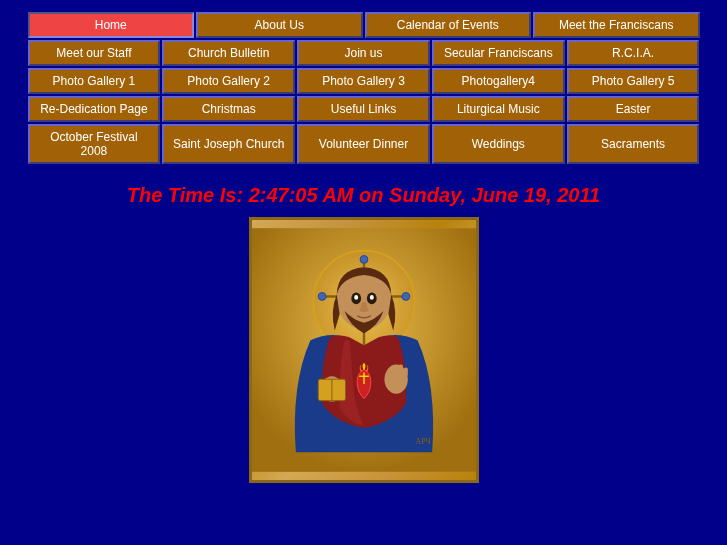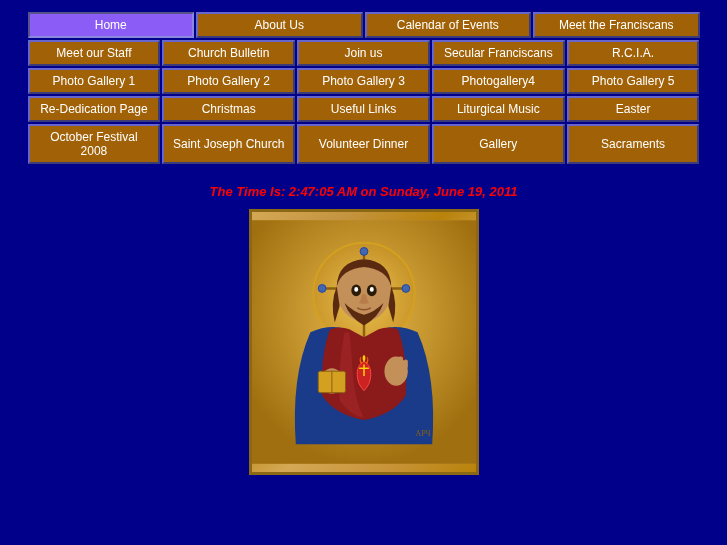--- a/index.html
+++ b/index.html
@@ -48,29 +48,29 @@
       font-size: 12px;
       font-weight: normal;
       cursor: pointer;
       text-align: center;
       min-width: 100px;
       flex: 1;
       font-family: Arial, sans-serif;
     }
 
     .nav-btn.home-active {
-      background-color: #8b5cf6;
+      background-color: #ef4444;
       border: 2px inset #8888DD;
     }
 
     .time-display {
       text-align: center;
       color: #FF0000;
       font-style: italic;
-      font-size: 13px;
+      font-size: 20px;
       font-weight: bold;
       margin: 14px 0 10px 0;
       font-family: Arial, sans-serif;
     }
 
     .image-container {
       display: flex;
       justify-content: center;
       margin-top: 8px;
     }
@@ -122,21 +122,21 @@
       <button class="nav-btn">Re-Dedication Page</button>
       <button class="nav-btn">Christmas</button>
       <button class="nav-btn">Useful Links</button>
       <button class="nav-btn">Liturgical Music</button>
       <button class="nav-btn">Easter</button>
     </div>
     <div class="nav-row">
       <button class="nav-btn">October Festival  2008</button>
       <button class="nav-btn">Saint Joseph Church</button>
       <button class="nav-btn">Volunteer Dinner</button>
-      <button class="nav-btn">Gallery</button>
+      <button class="nav-btn">Weddings</button>
       <button class="nav-btn">Sacraments</button>
     </div>
   </div>
 
 <div class="time-display">The Time Is: 2:47:05 AM on Sunday, June 19, 2011</div>
 
 <div class="image-container">
   <div class="jesus-image">
     <svg class="jesus-svg" viewBox="0 0 230 250" xmlns="http://www.w3.org/2000/svg">
 

